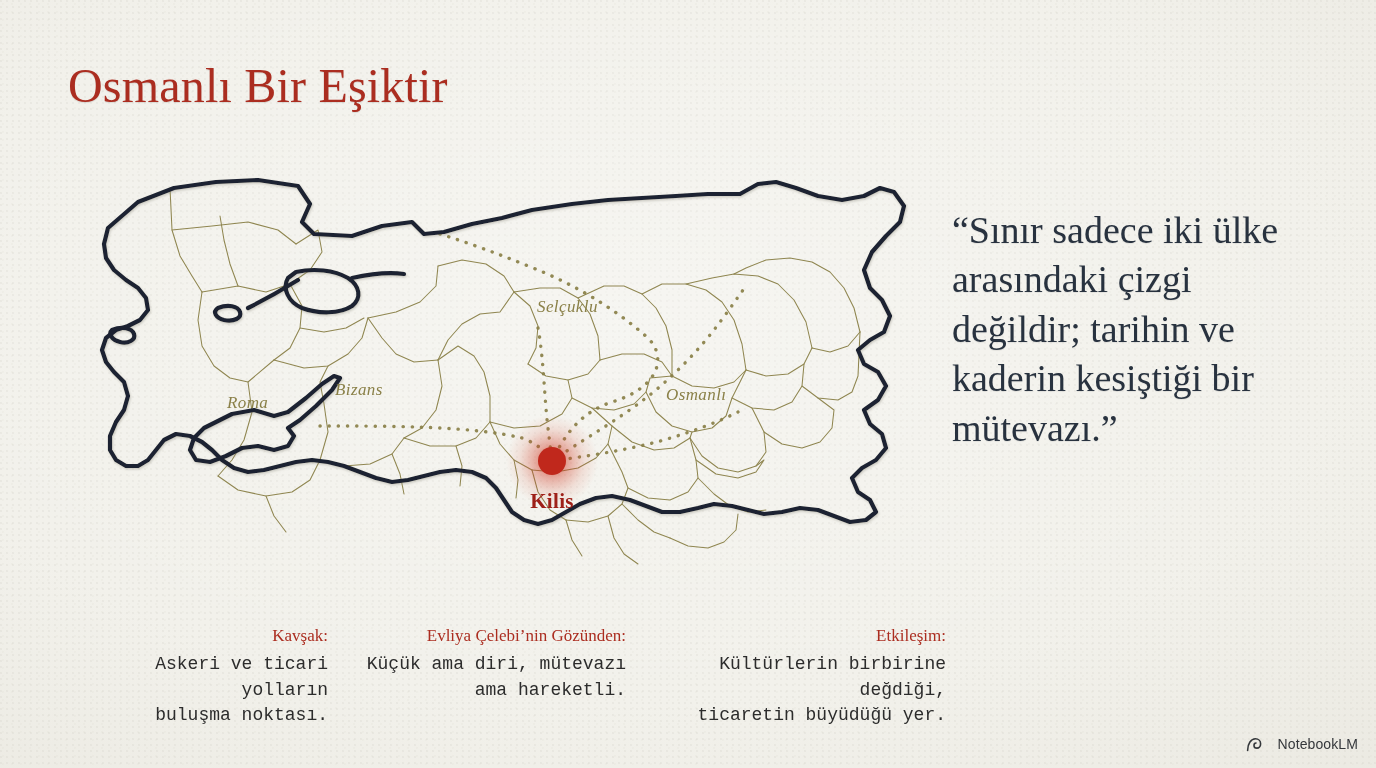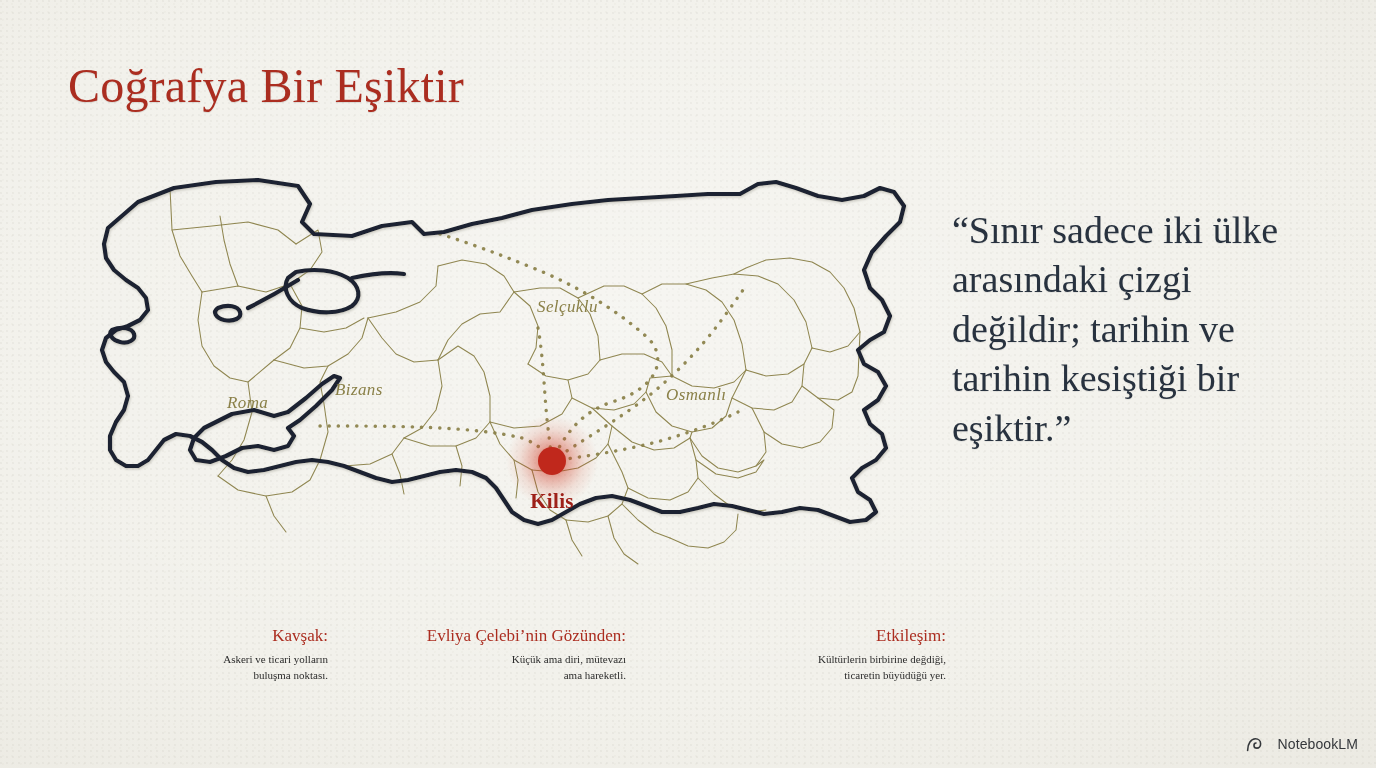--- a/index.html
+++ b/index.html
@@ -107,22 +107,22 @@
   .caption-col:nth-child(2) { width: 298px; }
   .caption-col:nth-child(3) { width: 320px; }
   .caption-head {
     font-family: "Liberation Serif", serif;
     font-size: 17px;
     color: #ab2d20;
     margin-bottom: 6px;
     white-space: nowrap;
   }
   .caption-body {
-    font-family: Liberation Serif, serif;
-    font-size: 11px;
+    font-family: Liberation Mono, monospace;
+    font-size: 18px;
     line-height: 1.42;
     color: #2c2c2c;
     white-space: pre-line;
   }
 
   
   .footer-logo {
     position: absolute;
     right: 18px;
     bottom: 16px;
@@ -138,21 +138,21 @@
     color: #35383c;
   }
 </style>
 </head>
 <body>
 
 <div class="paper-texture"></div>
 
 <div class="slide">
 
-  <div class="slide-title">Coğrafya Bir Eşiktir</div>
+  <div class="slide-title">Osmanlı Bir Eşiktir</div>
 
   <div class="map-wrap">
     <svg class="map-svg" viewBox="0 0 890 440" xmlns="http://www.w3.org/2000/svg">
       <defs>
         <filter id="softshadow" x="-20%" y="-20%" width="160%" height="160%">
           <feDropShadow dx="0.8" dy="1.4" stdDeviation="1.2" flood-color="#8d8a7e" flood-opacity="0.40"></feDropShadow>
         </filter>
         <radialGradient id="kilisGlow" cx="50%" cy="50%" r="50%">
           <stop offset="0%" stop-color="#cf3a25" stop-opacity="0.82"></stop>
           <stop offset="38%" stop-color="#cf3a25" stop-opacity="0.38"></stop>
@@ -267,21 +267,21 @@
 
       <text class="map-label" x="175" y="248">Roma</text>
       <text class="map-label" x="283" y="235">Bizans</text>
       <text class="map-label" x="485" y="152">Selçuklu</text>
       <text class="map-label" x="614" y="240">Osmanlı</text>
 
       <text class="city-label" x="500" y="348" text-anchor="middle">Kilis</text>
     </svg>
   </div>
 
-  <div class="quote-block">“Sınır sadece iki ülke arasındaki çizgi değildir; tarihin ve tarihin kesiştiği bir eşiktir.”</div>
+  <div class="quote-block">“Sınır sadece iki ülke arasındaki çizgi değildir; tarihin ve kaderin kesiştiği bir mütevazı.”</div>
 
   <div class="captions">
     <div class="caption-col">
       <div class="caption-head">Kavşak:</div>
       <div class="caption-body">Askeri ve ticari yolların
 buluşma noktası.</div>
     </div>
     <div class="caption-col">
       <div class="caption-head">Evliya Çelebi’nin Gözünden:</div>
       <div class="caption-body">Küçük ama diri, mütevazı

